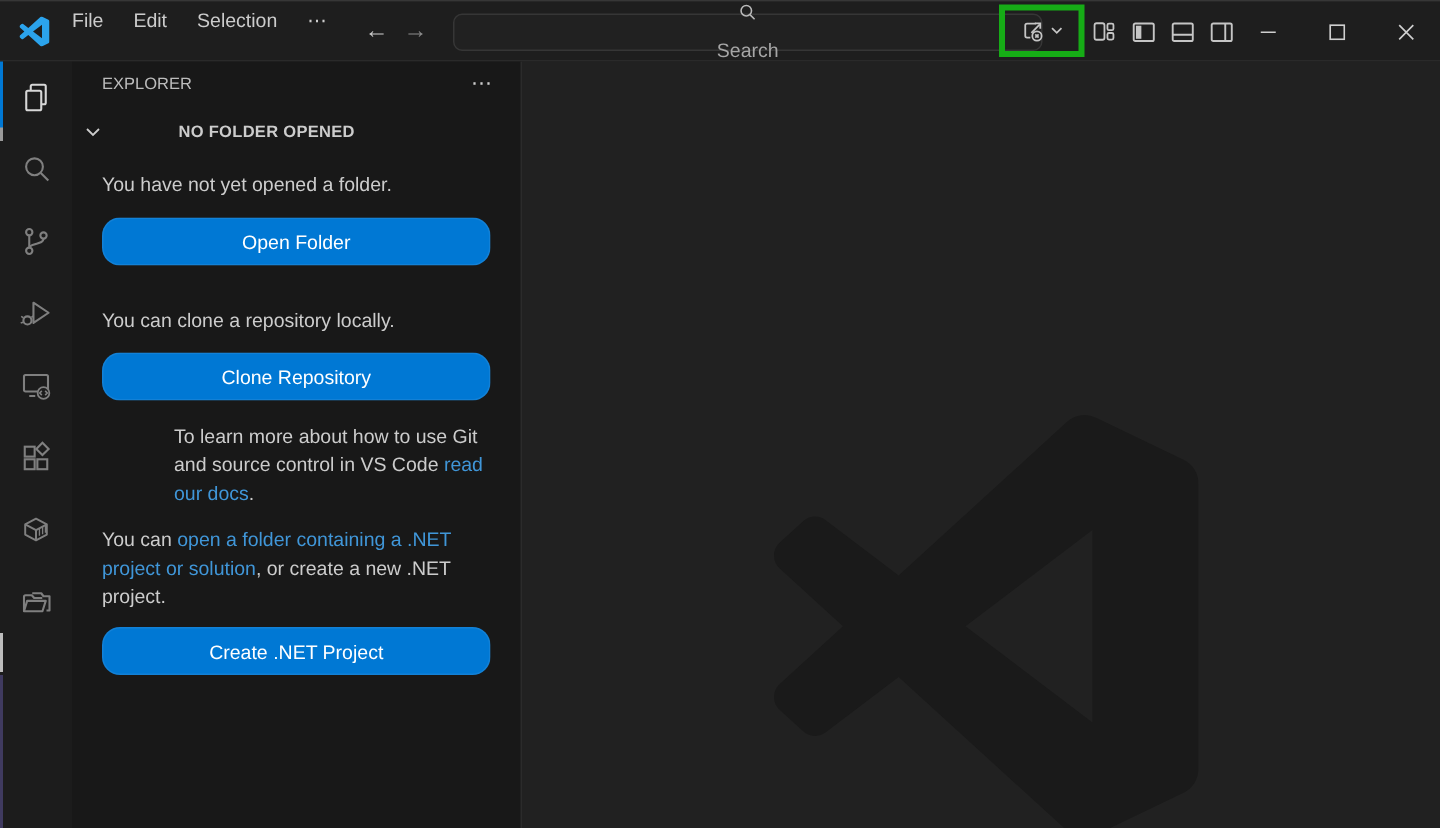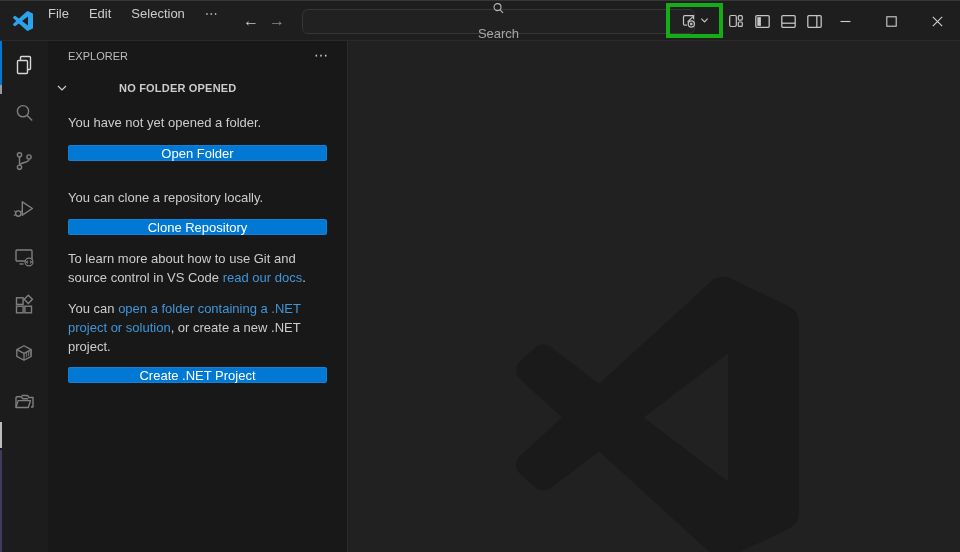--- a/index.html
+++ b/index.html
@@ -56,27 +56,27 @@
   .pane-header { height: 32px; padding: 9px 12px 0 20px; display: flex; align-items: flex-start; justify-content: space-between; }
   .pane-title { font-size: 11px; color: #bcbcbc; }
   .pane-actions { color: #cccccc; font-size: 14px; line-height: 11px; padding: 0 6px; letter-spacing: 1px; }
   .section-row { margin-top: 4px; height: 22px; display: flex; align-items: center; gap: 2px; padding-left: 6px; }
   .section-chevron { color: #cccccc; display: flex; }
   .section-title { font-size: 11px; font-weight: bold; color: #cccccc; letter-spacing: .2px; margin-left: 47px; }
   .side-content { padding: 0 20px; }
   .side-p { color: #cccccc; line-height: 19px; }
   .p1 { margin-top: 14px; }
   .p2 { margin-top: 27px; }
-  .p3 { margin-top: 14px; }
+  .p3 { margin-top: 14px; margin-left: 48px; }
   .p4 { margin-top: 12px; }
   .side-link { color: #4096d8; cursor: pointer; }
   .side-btn {
-    margin-top: 13px; height: 16px; width: 100%;
+    margin-top: 13px; height: 32px; width: 100%;
     background: #0078d4; color: #ffffff; font-size: 13px;
-    border: 1px solid rgba(255,255,255,.07); border-radius: 2px;
+    border: 1px solid rgba(255,255,255,.07); border-radius: 12px;
     display: flex; align-items: center; justify-content: center; cursor: pointer;
     font-family: "Liberation Sans", sans-serif;
   }
   .btn-clone { margin-top: 12px; }
   .btn-create { margin-top: 11px; }
   .editor { position: relative; flex: 1; background: #212121; overflow: hidden; }
   .watermark { position: absolute; left: 168px; top: 235px; width: 283px; height: 283px; }
   
   .edge-mark { position: absolute; left: 0; width: 2px; }
   .edge-tick { top: 84px; height: 9px; background: #9a9a9a; }

